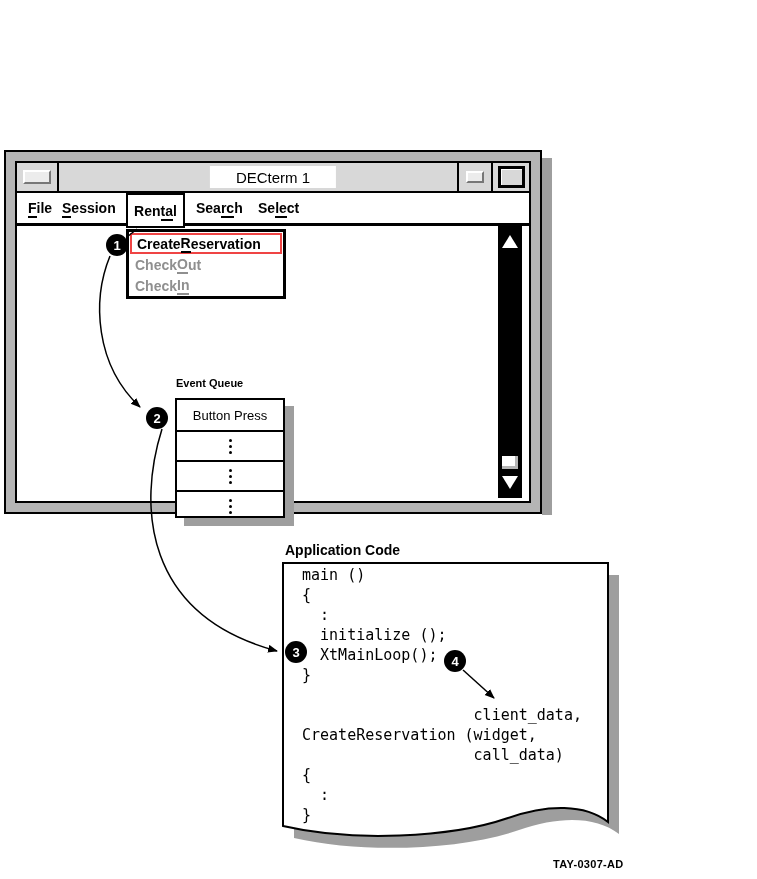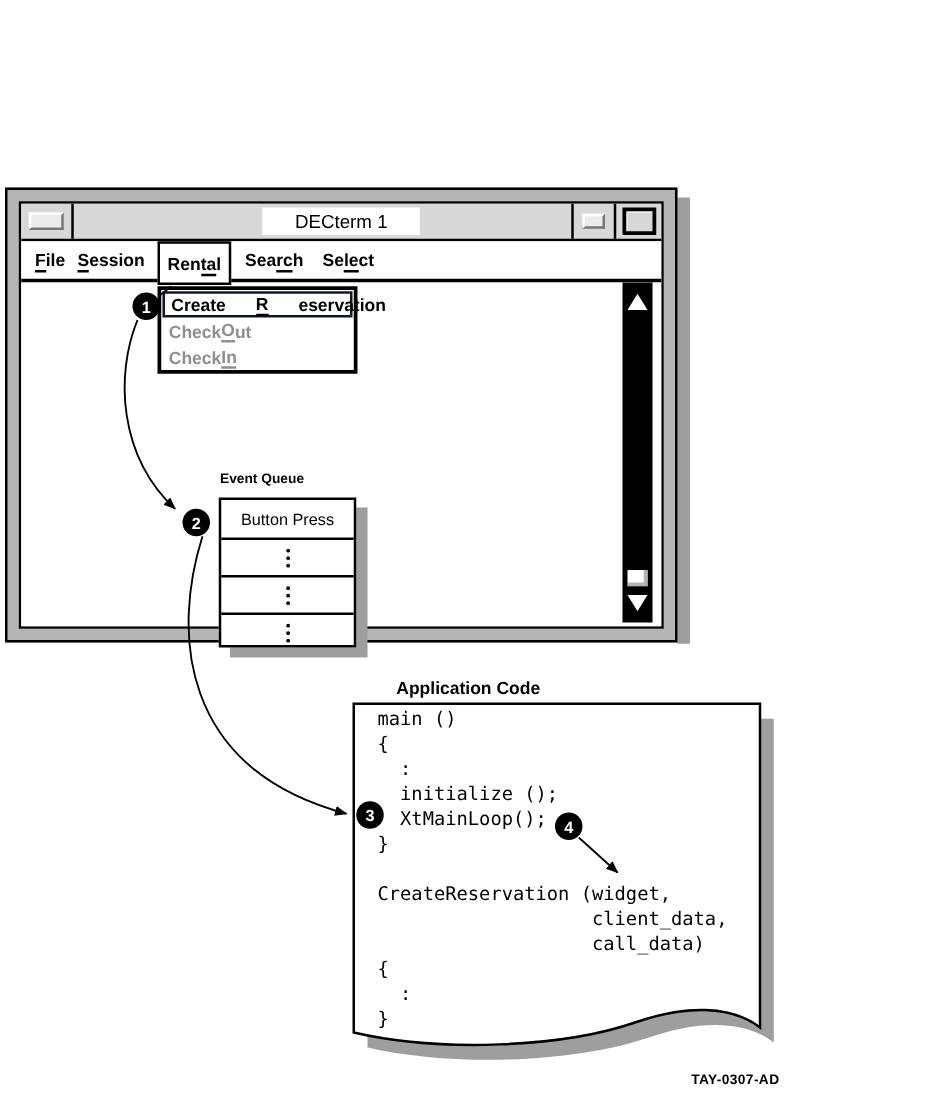--- a/index.html
+++ b/index.html
@@ -38,36 +38,36 @@
   .sb-thumb{position:absolute;left:4px;top:230px;width:16px;height:13px;background:#fff;
             box-shadow:inset -3px -3px 0 #b5b5b5;}
   .sb-down{position:absolute;left:4px;top:250px;width:0;height:0;
            border-left:8px solid transparent;border-right:8px solid transparent;border-top:13px solid #fff;}
 
   
   .dropdown{position:absolute;left:126px;top:229px;width:160px;height:70px;box-sizing:border-box;
             border:3px solid #000;background:#fff;z-index:5;padding:1px;}
   .dd-item{height:21px;display:flex;align-items:center;padding-left:5px;font-weight:bold;font-size:14px;
            box-sizing:border-box;white-space:nowrap;}
-  .dd-item.selected{border:2px solid #0f172a;gap:24px;}
+  .dd-item.selected{border:2px solid #ef4444;}
   .dd-item.disabled{color:#8f8f8f;text-align:center;}
 
   
   .eq-label{position:absolute;left:176px;top:377px;font-weight:bold;font-size:11px;z-index:6;}
   .eq-shadow{position:absolute;left:184px;top:406px;width:110px;height:120px;background:#9e9e9e;z-index:4;}
   .eq-box{position:absolute;left:175px;top:398px;width:110px;height:120px;box-sizing:border-box;
           border:2px solid #000;background:#fff;z-index:5;}
   .eq-row{height:30px;display:flex;align-items:center;justify-content:center;
           font-weight:normal;font-size:13px;box-sizing:border-box;}
   .eq-row + .eq-row{border-top:2px solid #000;}
   .dots{display:flex;flex-direction:column;gap:3px;}
   .dots i{width:3px;height:3px;background:#000;border-radius:50%;}
 
   
-  .ac-label{position:absolute;left:285px;top:542px;font-weight:bold;font-size:14px;z-index:3;margin-left:32px;}
+  .ac-label{position:absolute;left:285px;top:542px;font-weight:bold;font-size:14px;z-index:3;}
   .paper-svg{position:absolute;left:0;top:0;z-index:2;pointer-events:none;}
   .code{position:absolute;left:302px;top:566px;z-index:3;
         font-family:"DejaVu Sans Mono",monospace;font-size:15px;}
   .code-line{height:20px;white-space:pre;}
 
   
   .arrow-svg{position:absolute;left:0;top:0;z-index:9;pointer-events:none;}
   .callout{position:absolute;width:22px;height:22px;border-radius:50%;background:#000;color:#fff;
            display:flex;align-items:center;justify-content:center;font-weight:bold;font-size:13px;z-index:10;}
   .c1{left:106px;top:234px;} .c2{left:146px;top:407px;} .c3{left:285px;top:641px;} .c4{left:444px;top:650px;}
@@ -171,22 +171,22 @@
     <path d="M283,563 L608,563 L608,822 C585,804 548,804 508,818 C450,838 352,842 283,826 Z" fill="#ffffff" stroke="#000" stroke-width="2"></path>
   </svg>
   <div class="code">
     <div class="code-line">main ()</div>
     <div class="code-line">{</div>
     <div class="code-line">  :</div>
     <div class="code-line">  initialize ();</div>
     <div class="code-line">  XtMainLoop();</div>
     <div class="code-line">}</div>
     <div class="code-line"></div>
+    <div class="code-line">                   client_data,</div>
     <div class="code-line">CreateReservation (widget,</div>
-    <div class="code-line">                   client_data,</div>
     <div class="code-line">                   call_data)</div>
     <div class="code-line">{</div>
     <div class="code-line">  :</div>
     <div class="code-line">}</div>
   </div>
 
   <svg class="arrow-svg" width="757" height="879" viewBox="0 0 757 879">
     <defs>
       <marker id="ah" markerWidth="12" markerHeight="10" refX="9" refY="4" orient="auto" markerUnits="userSpaceOnUse">
         <path d="M0,0 L10,4 L0,8 Z" fill="#000"></path>

